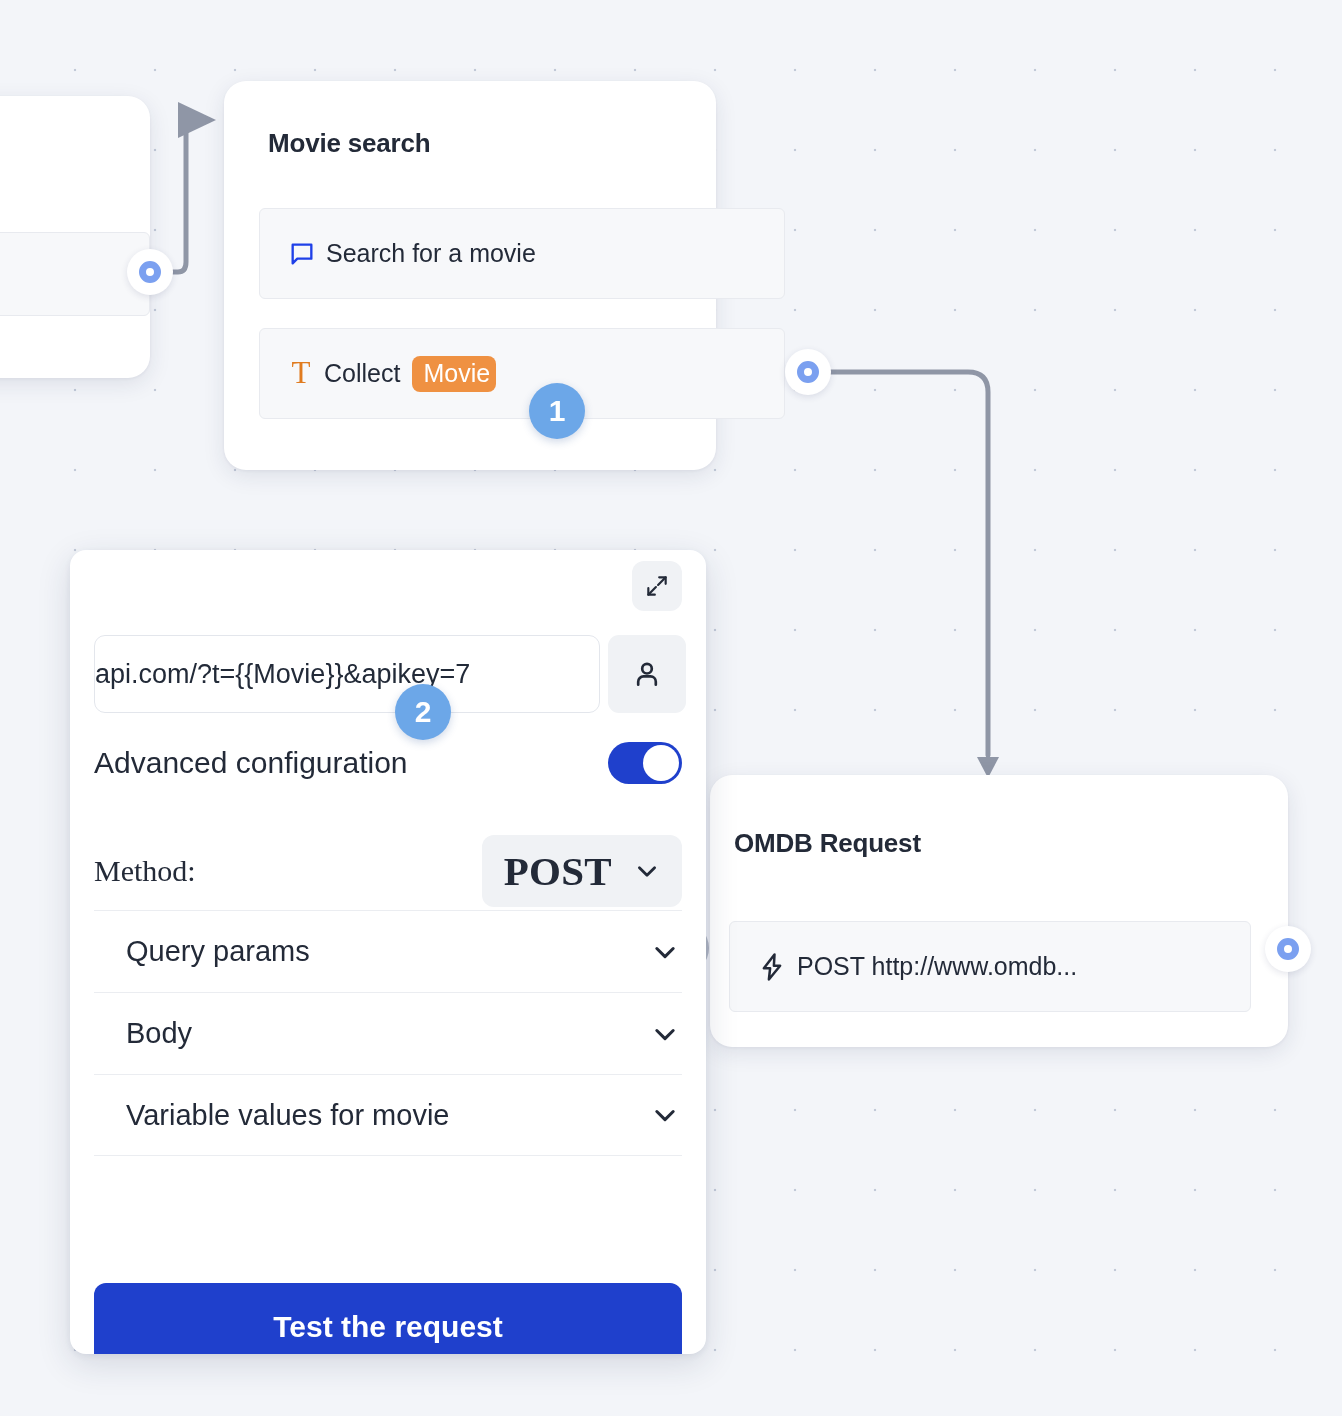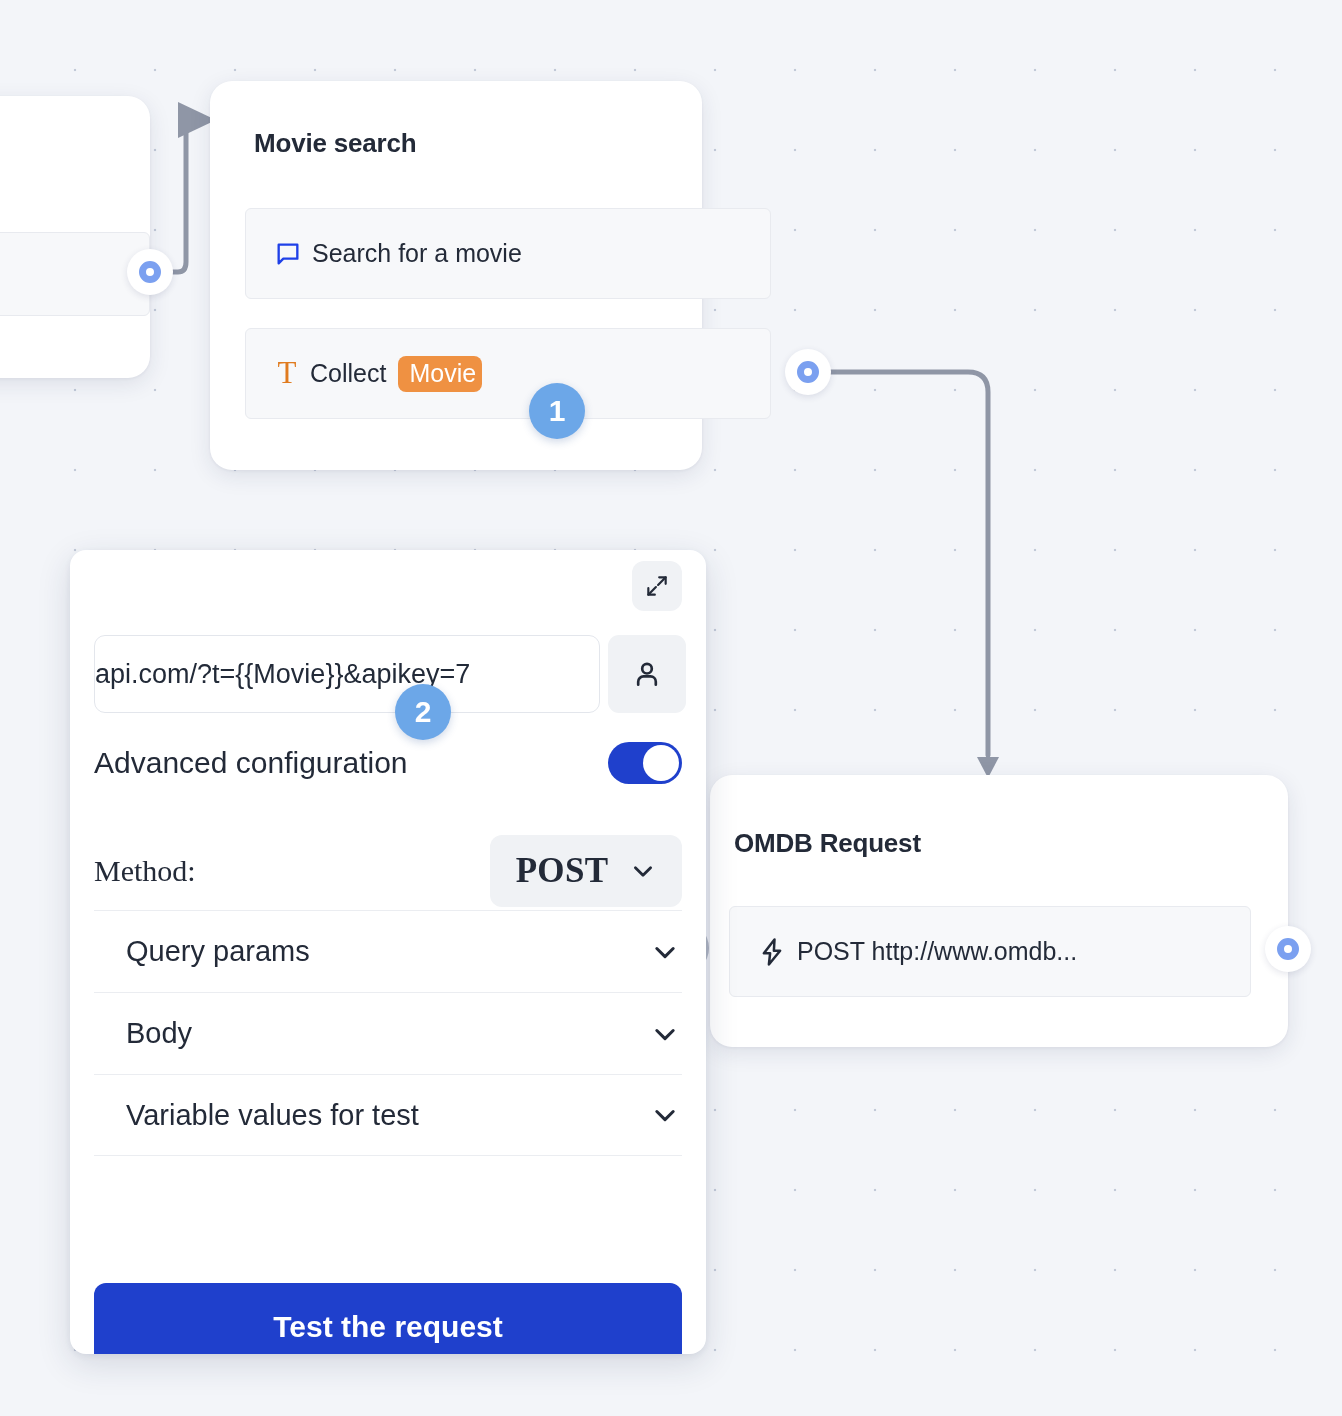--- a/index.html
+++ b/index.html
@@ -75,21 +75,21 @@
   #node-partial .node-row {
     position: absolute;
     left: 38px;
     top: 136px;
     width: 272px;
     height: 84px;
   }
 
   
   #node-movie-search {
-    left: 210px;
+    left: 224px;
     top: 81px;
     width: 492px;
     height: 389px;
     padding: 0;
   }
   #node-movie-search .node-title {
     position: absolute;
     left: 44px;
     top: 47px;
   }
@@ -140,21 +140,21 @@
     height: 272px;
   }
   #node-omdb .node-title {
     position: absolute;
     left: 24px;
     top: 53px;
   }
   #row-omdb-post {
     position: absolute;
     left: 19px;
-    top: 131px;
+    top: 146px;
     width: 522px;
     height: 91px;
     padding-left: 27px;
   }
 
   
   .port {
     position: absolute;
     width: 46px;
     height: 46px;
@@ -305,21 +305,21 @@
     background: #f0f2f5;
     display: flex;
     align-items: center;
     justify-content: center;
     gap: 22px;
     cursor: pointer;
     padding: 0 22px;
     box-sizing: border-box;
   }
   #method-value {
-    font-size: 35px;
+    font-size: 41px;
     font-weight: bold;
     color: #232a38;
     letter-spacing: 0.3px;
   }
   #accordions {
     position: absolute;
     left: 24px;
     top: 360px;
     width: 588px;
   }
@@ -476,21 +476,21 @@
       </div>
       <div class="accordion-item">
         <span class="accordion-label">Body</span>
         <span>
           <svg class="chev" width="28" height="28" viewBox="0 0 24 24" fill="none" stroke="#232a38" stroke-width="2.6" stroke-linecap="round" stroke-linejoin="round">
             <path d="M5 9 L12 16 L19 9"></path>
           </svg>
         </span>
       </div>
       <div class="accordion-item">
-        <span class="accordion-label">Variable values for test</span>
+        <span class="accordion-label">Variable values for movie</span>
         <span>
           <svg class="chev" width="28" height="28" viewBox="0 0 24 24" fill="none" stroke="#232a38" stroke-width="2.6" stroke-linecap="round" stroke-linejoin="round">
             <path d="M5 9 L12 16 L19 9"></path>
           </svg>
         </span>
       </div>
     </div>
 
     <button id="btn-test">Test the request</button>
   </div>

